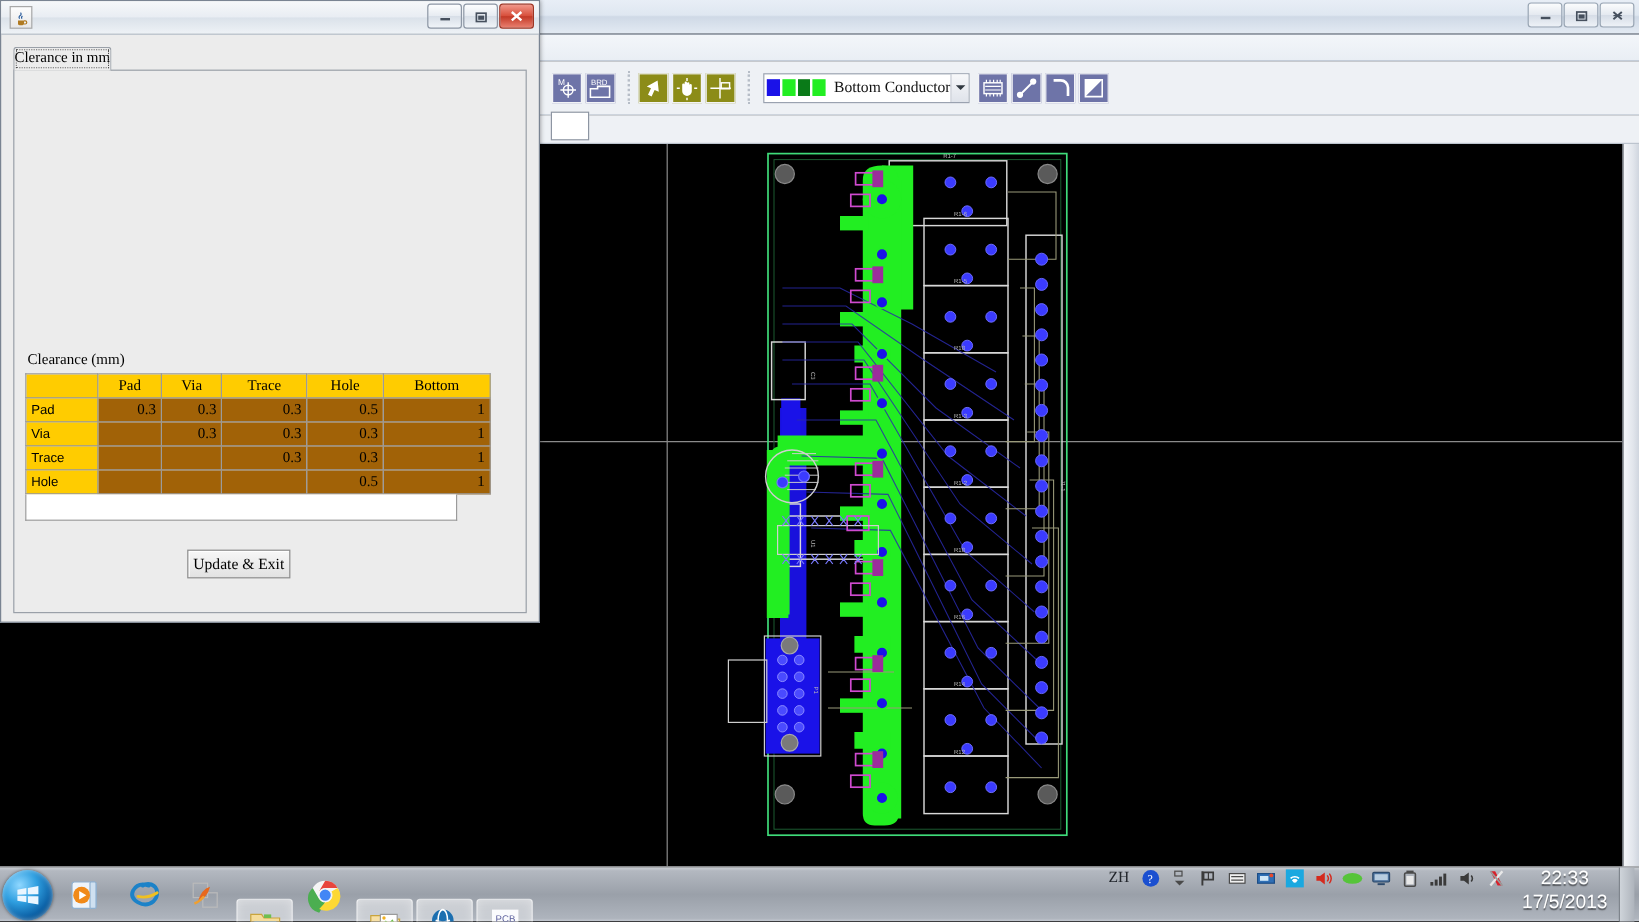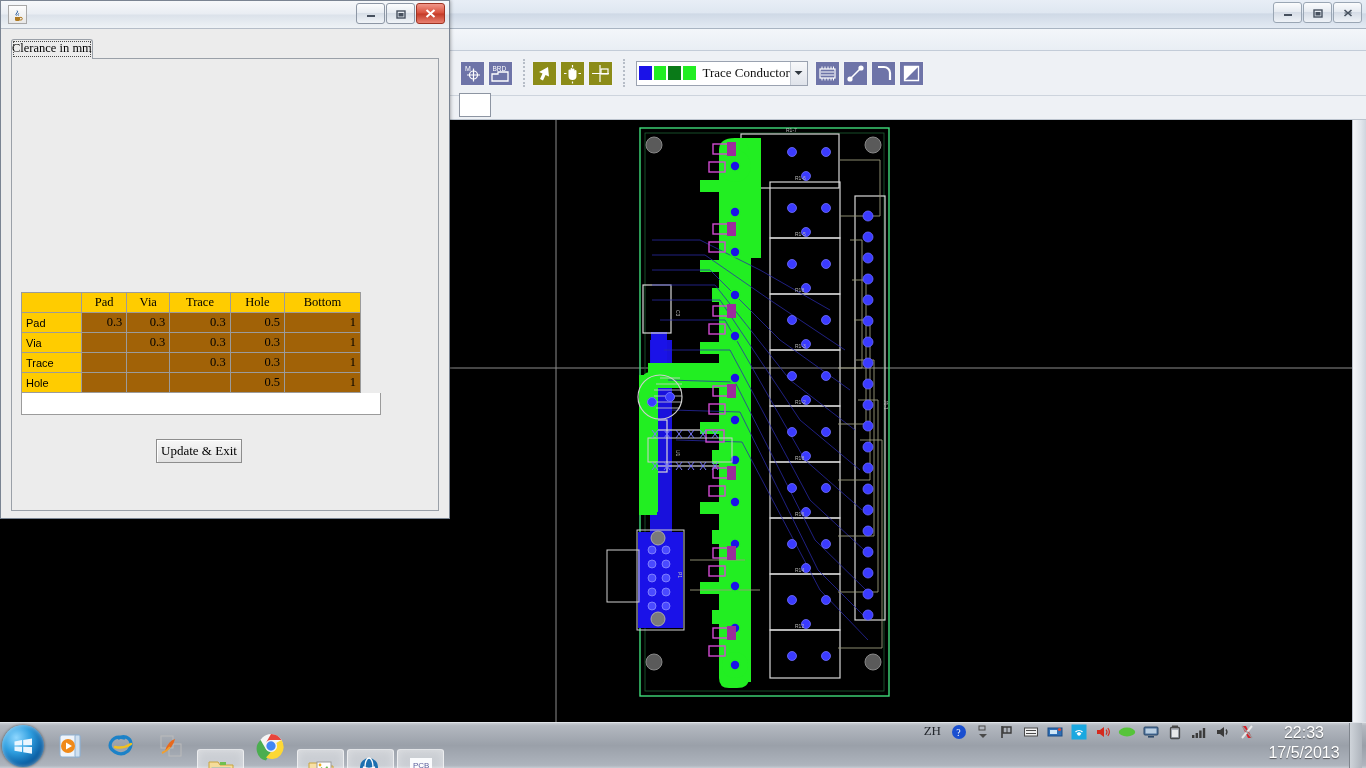--- a/index.html
+++ b/index.html
@@ -135,21 +135,21 @@
     border:1px solid #9aa0a8; background:#ececec;
     height:453px; margin-top:-1px; padding:8px 9px;
     position:relative;
   }
   .tc-blank { height:225px; }
   .clearance-label {
     font-size:12.5px; color:#000; margin-bottom:4px; padding-left:2px;
   }
 
   table.clearance {
-    border-collapse:collapse; width:340px;
+    border-collapse:collapse; width:388px;
     background:#fff; font-size:12.5px;
   }
   table.clearance th, table.clearance td {
     border:1px solid #9b9b9b; height:20px; padding:0 4px;
   }
   table.clearance th {
     background:#fc0; color:#000; font-weight:normal; text-align:center;
   }
   table.clearance th.corner { background:#fc0; width:60px; }
   td.rowhdr {
@@ -279,21 +279,21 @@
       </svg>
     </div>
 
     <div class="tb-sep"></div>
 
     <div class="layer-combo">
       <span class="layer-sw" style="background:#1a12e8"></span>
       <span class="layer-sw" style="background:#22ee22"></span>
       <span class="layer-sw" style="background:#0a7a18"></span>
       <span class="layer-sw" style="background:#22ee22"></span>
-      <span class="layer-name">Trace Conductor</span>
+      <span class="layer-name">Bottom Conductor</span>
       <span class="layer-arrow">
         <svg width="9" height="6" viewBox="0 0 9 6">
             <path d="M0.5 1 L4.5 5 L8.5 1 Z" fill="#303840"></path>
           </svg>
       </span>
     </div>
 
     <div class="tbicon blue">
       <svg width="21" height="21" viewBox="0 0 21 21">
         <rect x="3" y="6" width="15" height="9" fill="none" stroke="#fff" stroke-width="1.2"></rect>
@@ -611,20 +611,21 @@
   </div>
 
   <div class="jd-body">
     <div class="tabpane">
       <div class="tabstrip">
         <div class="tab">Clerance in mm</div>
       </div>
       <div class="tabcontent">
         <div class="tc-blank"></div>
 
+        <div class="clearance-label">Clearance (mm)</div>
 
         <table class="clearance">
           <thead>
             <tr>
               <th class="corner"></th>
               <th>Pad</th>
               <th>Via</th>
               <th>Trace</th>
               <th>Hole</th>
               <th>Bottom</th>

